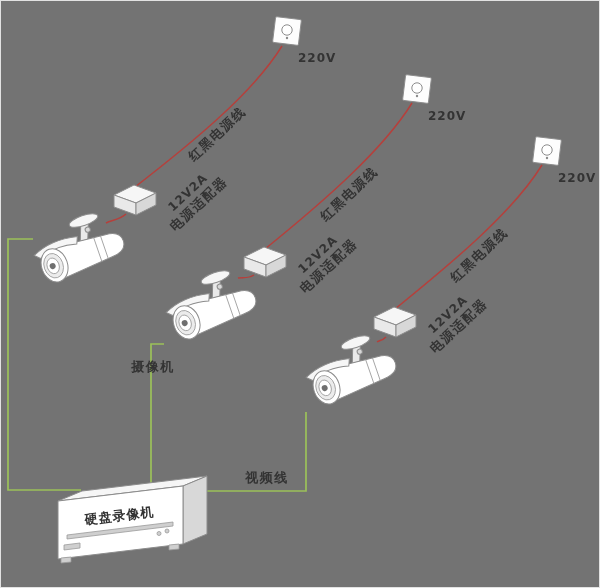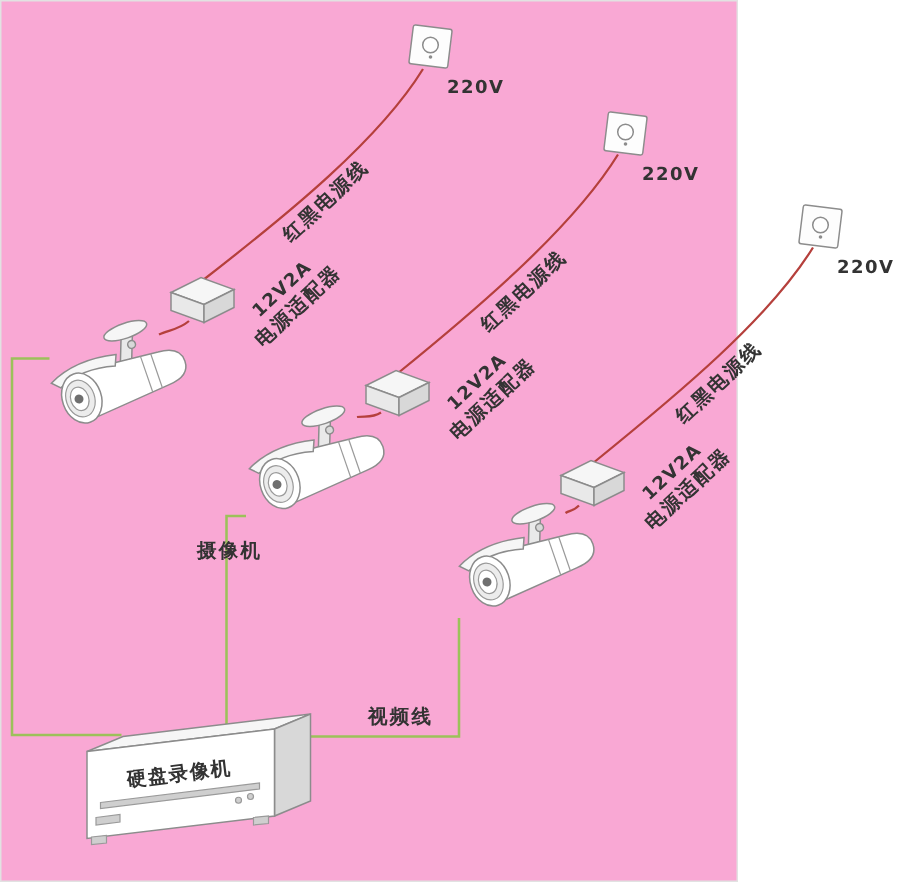--- a/index.html
+++ b/index.html
@@ -1,20 +1,20 @@
 <!DOCTYPE html>
 <html><head>
 <meta charset="utf-8">
 <style>
   html,body{margin:0;padding:0;background:#fff;}
   #stage{
     position:relative;
-    width:492px;height:588px;
+    width:600px;height:588px;
     box-sizing:border-box;
-    background:#f9a8d4;
+    background:#737373;
     border:1px solid #e2e2e2;
     font-family:"DejaVu Sans","Liberation Sans",sans-serif;
   }
   svg{display:block;}
   .box{fill:#fdfdfd;stroke:#8c8c8c;stroke-width:1;}
   .hole{fill:#ffffff;stroke:#8c8c8c;stroke-width:1;}
   .face-top{fill:#f6f6f6;stroke:#8c8c8c;stroke-width:1;}
   .face-left{fill:#e9e9e9;stroke:#8c8c8c;stroke-width:1;}
   .face-right{fill:#d8d8d8;stroke:#8c8c8c;stroke-width:1;}
   .face-white{fill:#ffffff;stroke:#8c8c8c;stroke-width:1;}

